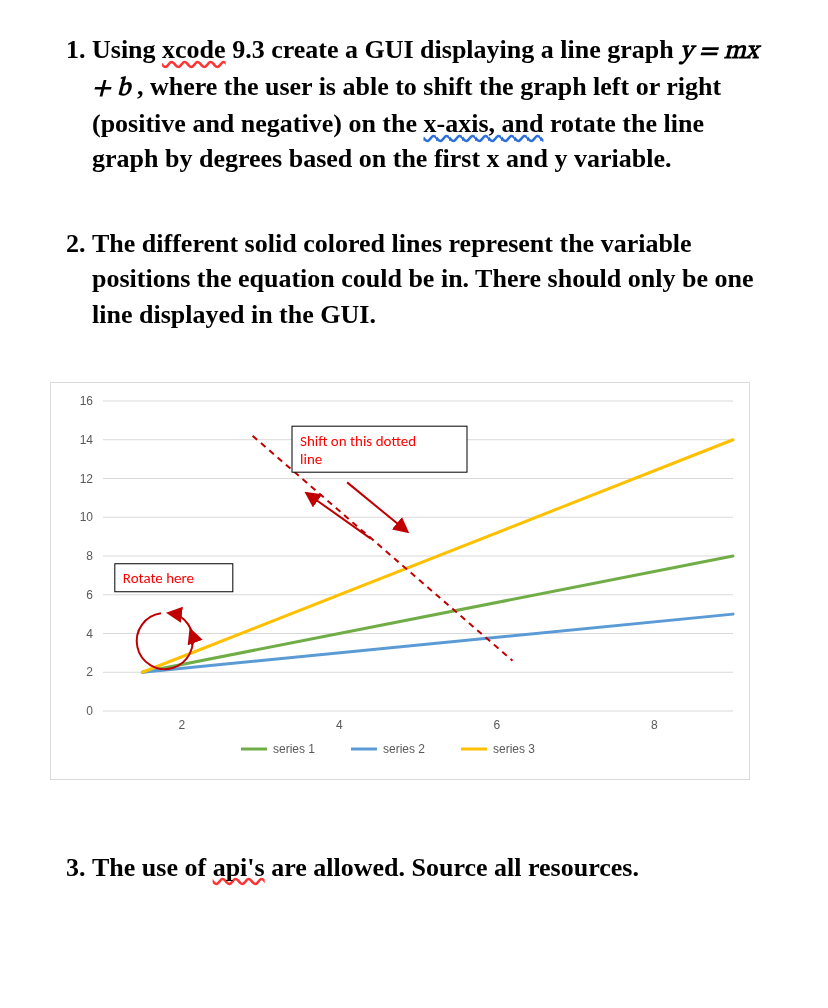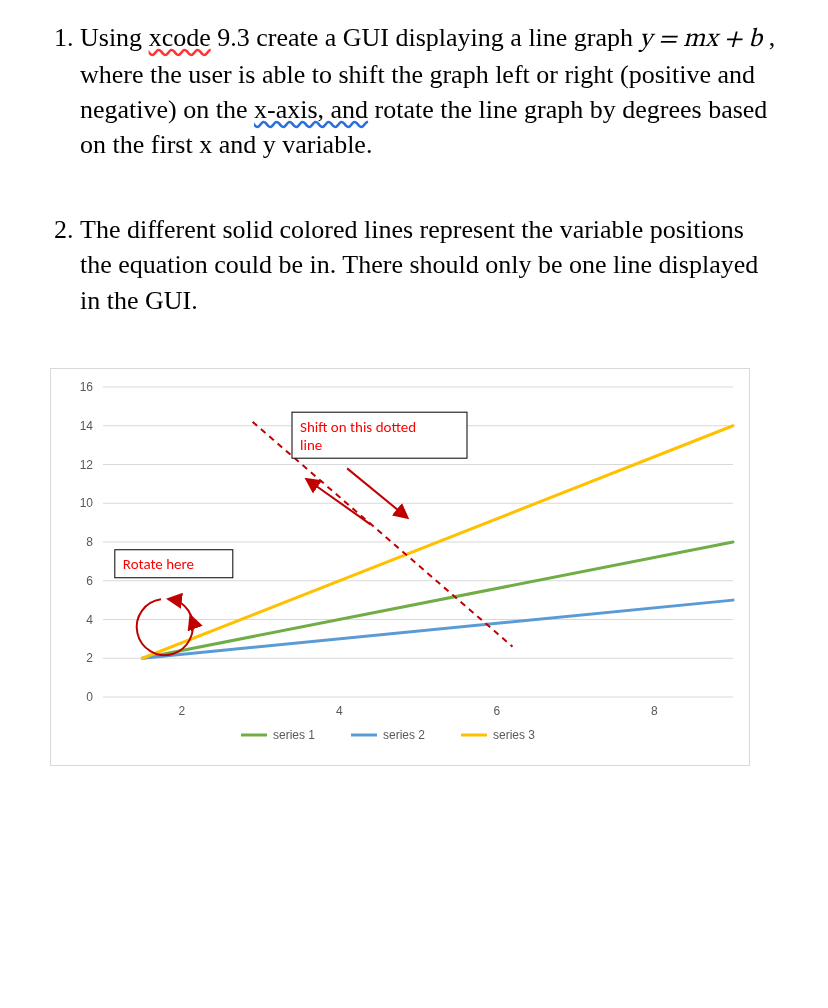--- a/index.html
+++ b/index.html
@@ -8,21 +8,22 @@
     background: #ffffff;
     font-family: Georgia, 'Times New Roman', serif;
     color: #000;
     width: 828px;
   }
   .page {
     padding: 20px 50px 30px 50px;
   }
   ol.main-list {
     padding-left: 30px;
-    margin: 0;
+    margin: 12px;
+    font-weight: bold;
   }
   ol.main-list > li {
     font-size: 26px;
     line-height: 1.35;
     margin-bottom: 50px;
   }
   .squiggle-red {
     text-decoration: underline wavy #ff3333;
     text-decoration-skip-ink: none;
   }
@@ -109,13 +110,18 @@
         <path d="M 133 254.3125 A 26 26 0 0 0 111 222.3125" fill="none" stroke="#C00000" stroke-width="2" marker-end="url(#arr-red)"></path>
         <line x1="182" y1="358" x2="208" y2="358" stroke="#70AD47" stroke-width="3"></line>
         <text x="214" y="362" style="font-family:Arial;font-size:12px;fill:#595959">series 1</text>
         <line x1="292" y1="358" x2="318" y2="358" stroke="#5B9BD5" stroke-width="3"></line>
         <text x="324" y="362" style="font-family:Arial;font-size:12px;fill:#595959">series 2</text>
         <line x1="402" y1="358" x2="428" y2="358" stroke="#FFC000" stroke-width="3"></line>
         <text x="434" y="362" style="font-family:Arial;font-size:12px;fill:#595959">series 3</text>
       </svg>
   </div>
 
+  <ol class="main-list" start="3">
+    <li>
+      <span>The use of </span><span class="squiggle-red">api's</span><span> are allowed. Source all resources.</span>
+    </li>
+  </ol>
 </div>
 
 </body></html>

